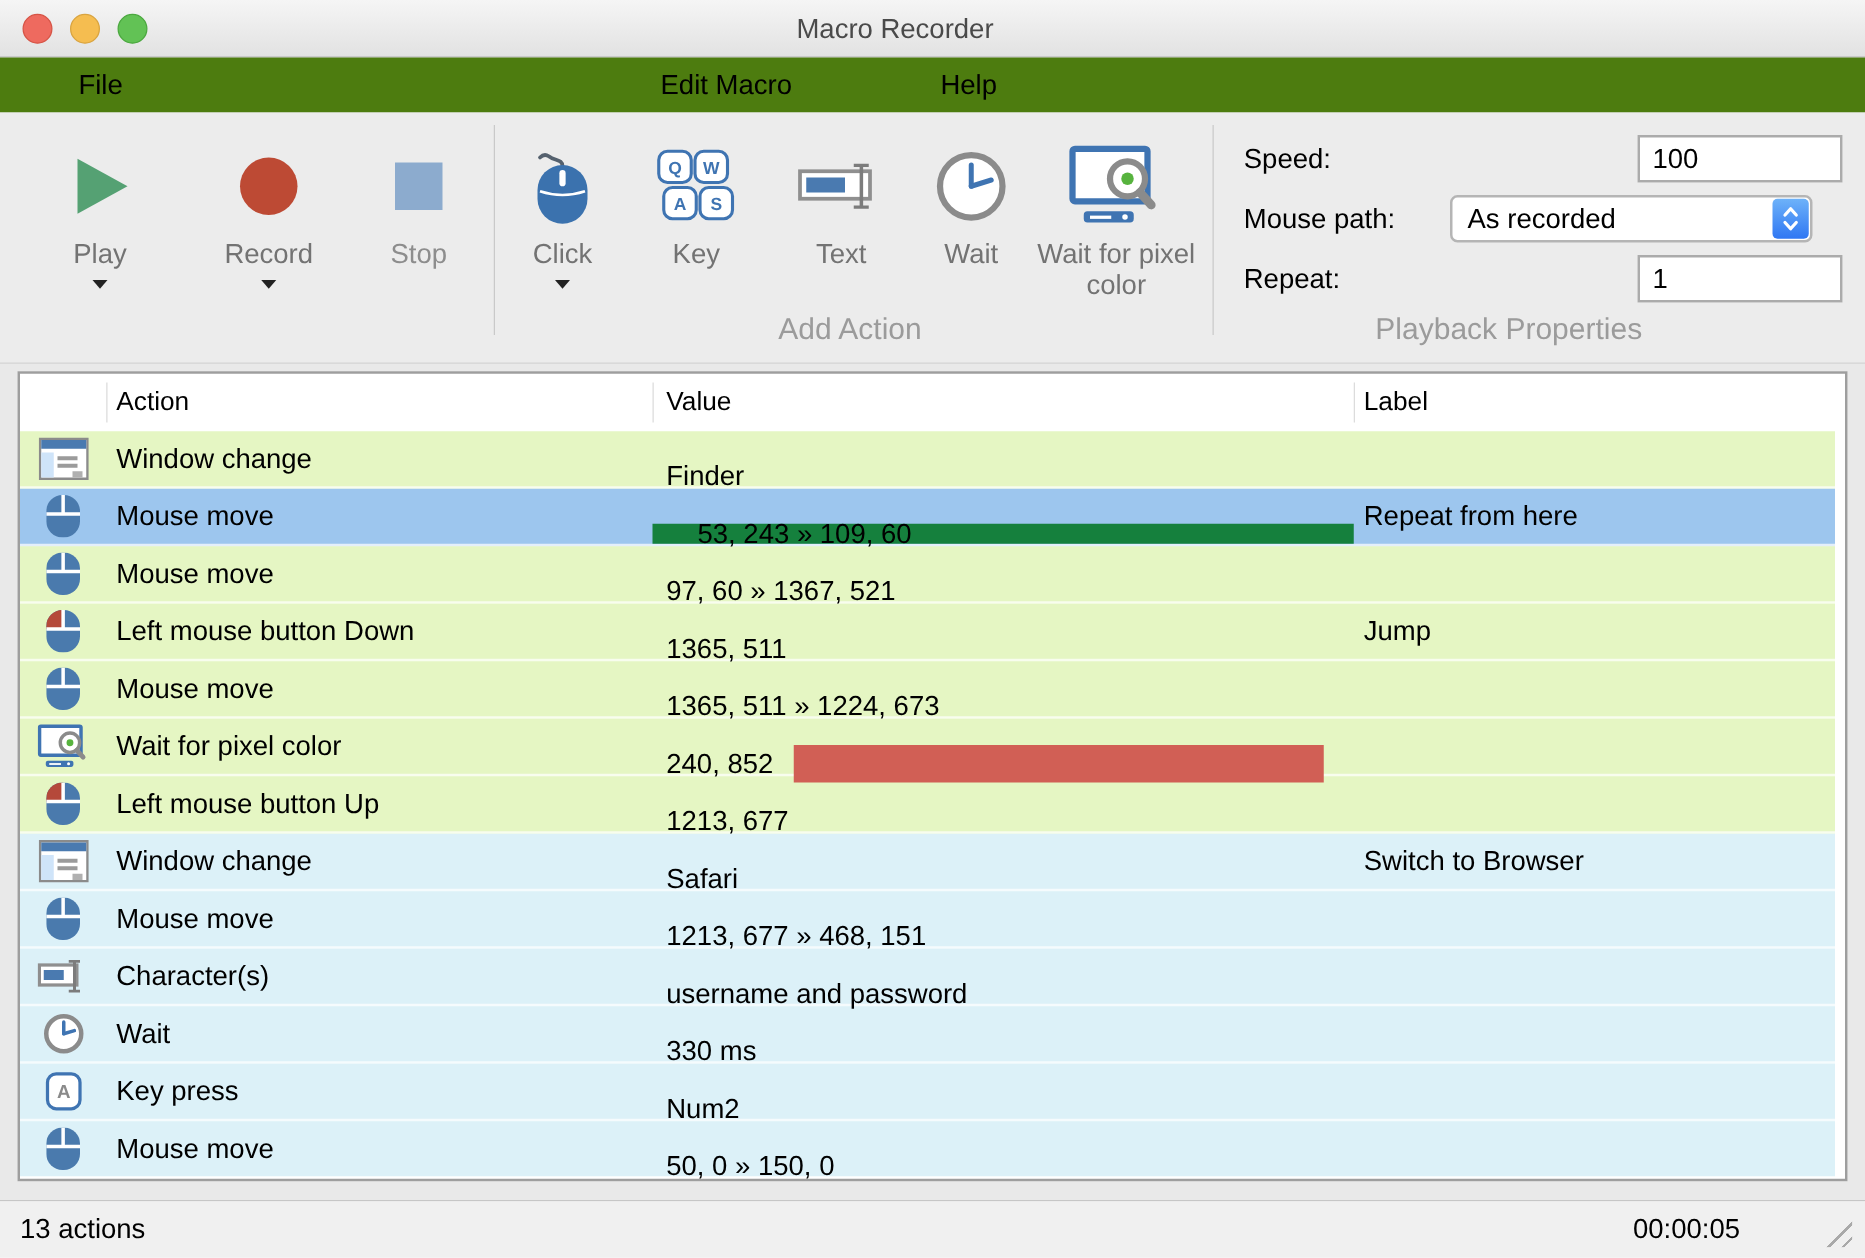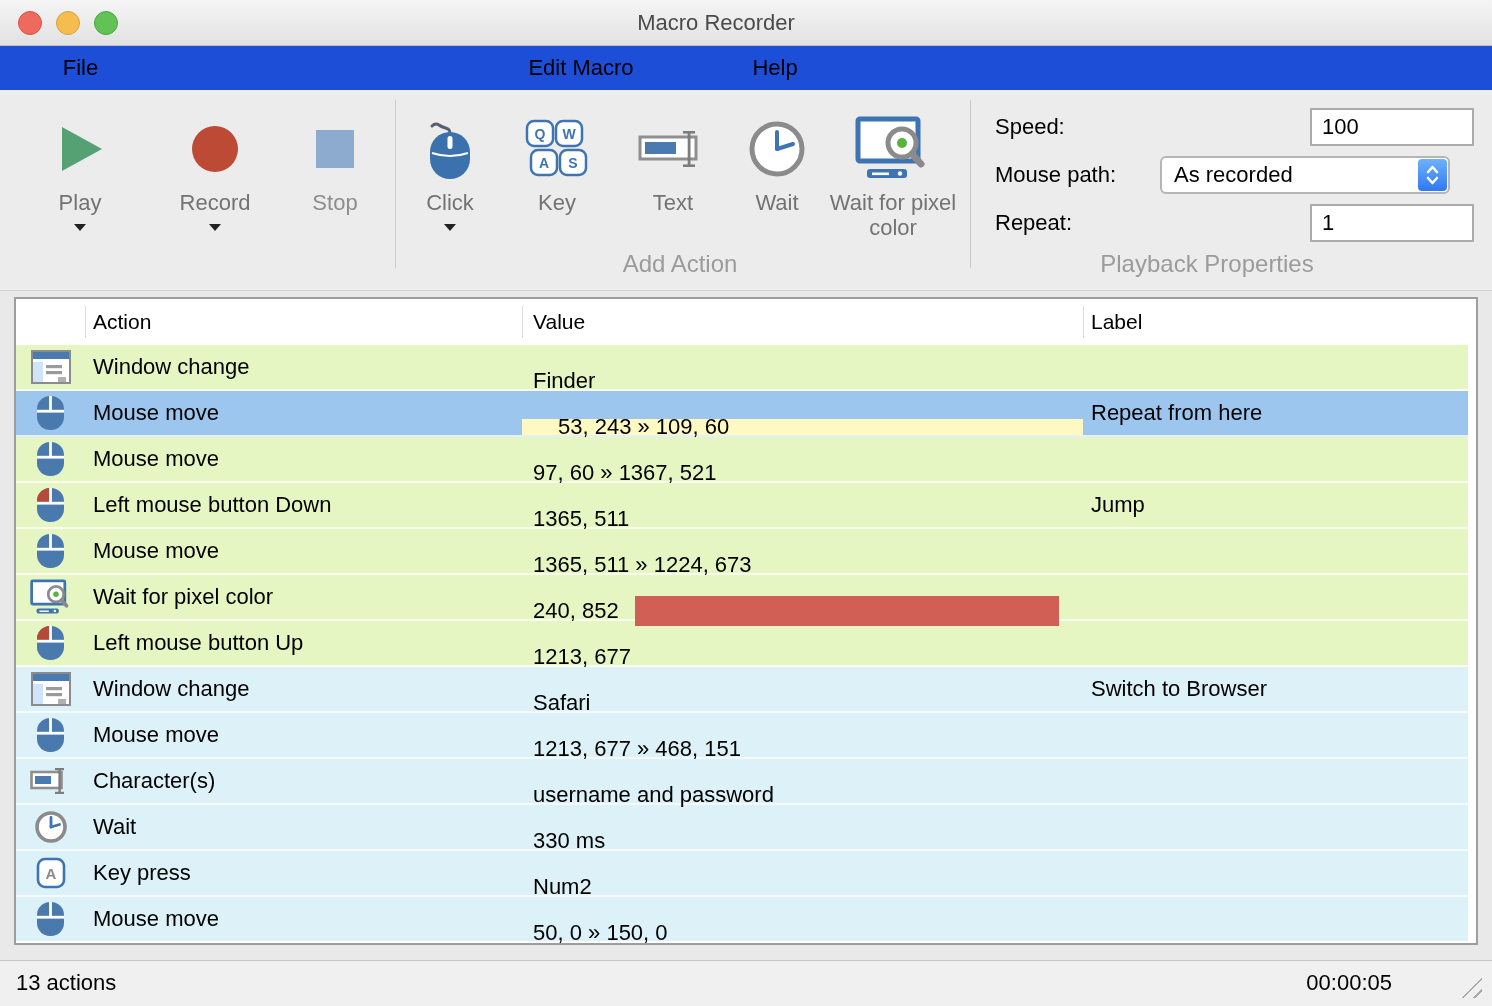--- a/index.html
+++ b/index.html
@@ -20,21 +20,21 @@
   .traffic { position:absolute; top:11px; left:18px; display:flex; gap:14px; }
   .light { width:24px; height:24px; border-radius:50%; }
   .light.red    { background:#ee6a5f; border:1px solid #d65446; }
   .light.yellow { background:#f5bd50; border:1px solid #d9a440; }
   .light.green  { background:#62c255; border:1px solid #4ba83f; }
   .window-title {
     position:absolute; left:716px; top:0; transform:translateX(-50%);
     line-height:45px; font-size:22px; color:#4a4a4a; white-space:nowrap;
   }
   
-  .tabbar { position:absolute; top:46px; left:0; right:0; height:44px; background:#1d4ed8; }
+  .tabbar { position:absolute; top:46px; left:0; right:0; height:44px; background:#4d7c0f; }
   .tab {
     position:absolute; top:0; height:44px; line-height:44px;
     text-align:center; font-size:22px; cursor:default; white-space:nowrap;
   }
   .tab.active { background:#ececec; }
   
   .ribbon {
     position:absolute; top:90px; left:0; right:0; height:201px;
     background:#ececec; border-bottom:1px solid #d4d4d4;
   }
@@ -78,21 +78,21 @@
   .hsep { position:absolute; top:7px; height:32px; width:1px; background:#dcdcdc; }
   .row { height:46px; width:1452px; display:flex; border-bottom:2px solid rgba(255,255,255,0.72); }
   .row.last { border-bottom:none; height:44px; }
   .g-green { background:#e5f6c3; }
   .g-blue  { background:#dcf1f8; }
   .row.selected { background:#9dc6ee; }
   .cell { display:flex; align-items:center; font-size:22px; color:#000; }
   .c-icon   { width:69px; justify-content:center; }
   .c-action { width:437px; padding-left:8px; }
   .c-value  { width:561px; padding-left:11px;margin-top:28px; }
-  .row.selected .c-value { background:#fef9c3;padding-left:36px; }
+  .row.selected .c-value { background:#15803d;padding-left:36px; }
   .c-label  { flex:1; padding-left:8px; }
   .swatch { display:inline-block; width:424px; height:30px; margin-left:16px; }
   
   .status-divider { position:absolute; left:0; right:0; top:960px; height:1px; background:#c6c6c6; }
   .statusbar { position:absolute; left:0; right:0; top:961px; height:45px; background:#f0f0f0; }
   .status-left  { position:absolute; left:16px; line-height:44px; font-size:22px; }
   .status-right { position:absolute; right:100px; line-height:44px; font-size:22px; }
   .grip {
     position:absolute; right:10px; bottom:8px; width:26px; height:26px;
     background:repeating-linear-gradient(135deg, transparent 0 6px, #a9a9a9 6px 8px);

